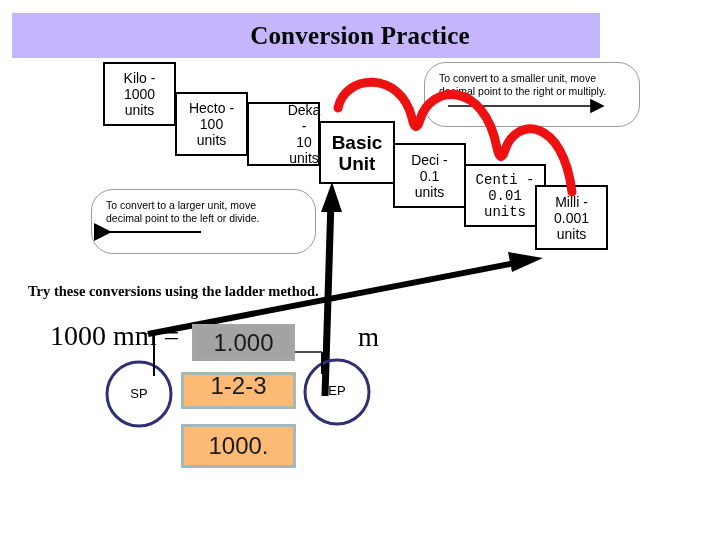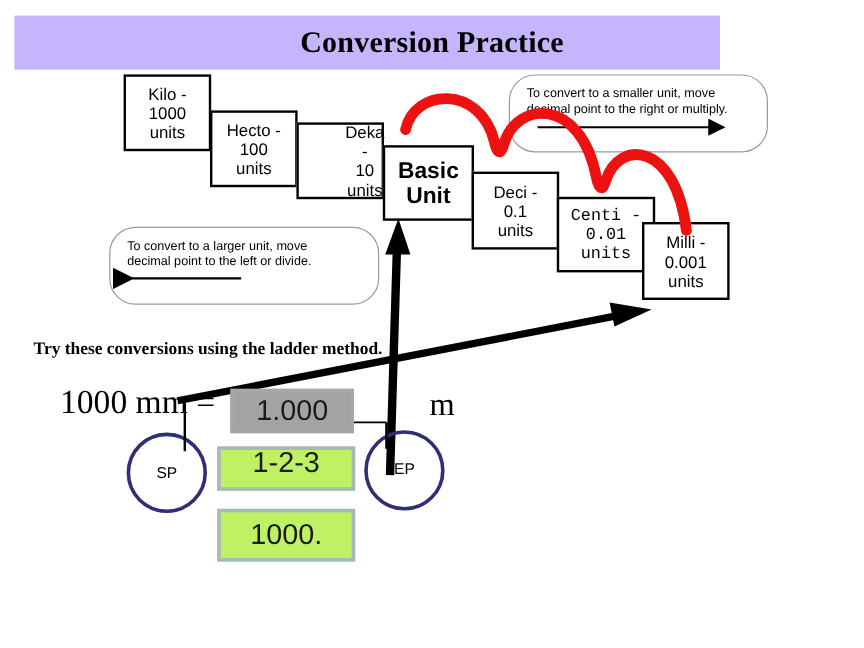--- a/index.html
+++ b/index.html
@@ -63,21 +63,21 @@
     position:absolute;left:358px;top:322px;
     font-family:"Liberation Serif",serif;font-size:27px;color:#000000;
   }
   .redbox{
     position:absolute;left:192px;top:313px;width:103px;height:37px;
     background:#a3a3a3;border:3px solid #a6a6a6;box-sizing:border-box;
     display:flex;align-items:center;justify-content:center;
     font-family:"Liberation Sans",sans-serif;font-size:24px;color:#1a1a1a;margin-top:11px;
   }
   .tealbox{
-    position:absolute;background:#bef264;border:3px solid #a6b9ba;
+    position:absolute;background:#fdba74;border:3px solid #a6b9ba;
     box-sizing:border-box;display:flex;align-items:center;
     justify-content:center;
     font-family:"Liberation Sans",sans-serif;color:#1a1a1a;
   }
   #teal-123{left:181px;top:372px;width:115px;height:37px;font-size:24px;
             padding-bottom:9px;}
   #teal-1000{left:181px;top:424px;width:115px;height:44px;font-size:24px;
              }
   .marker-label{
     position:absolute;

